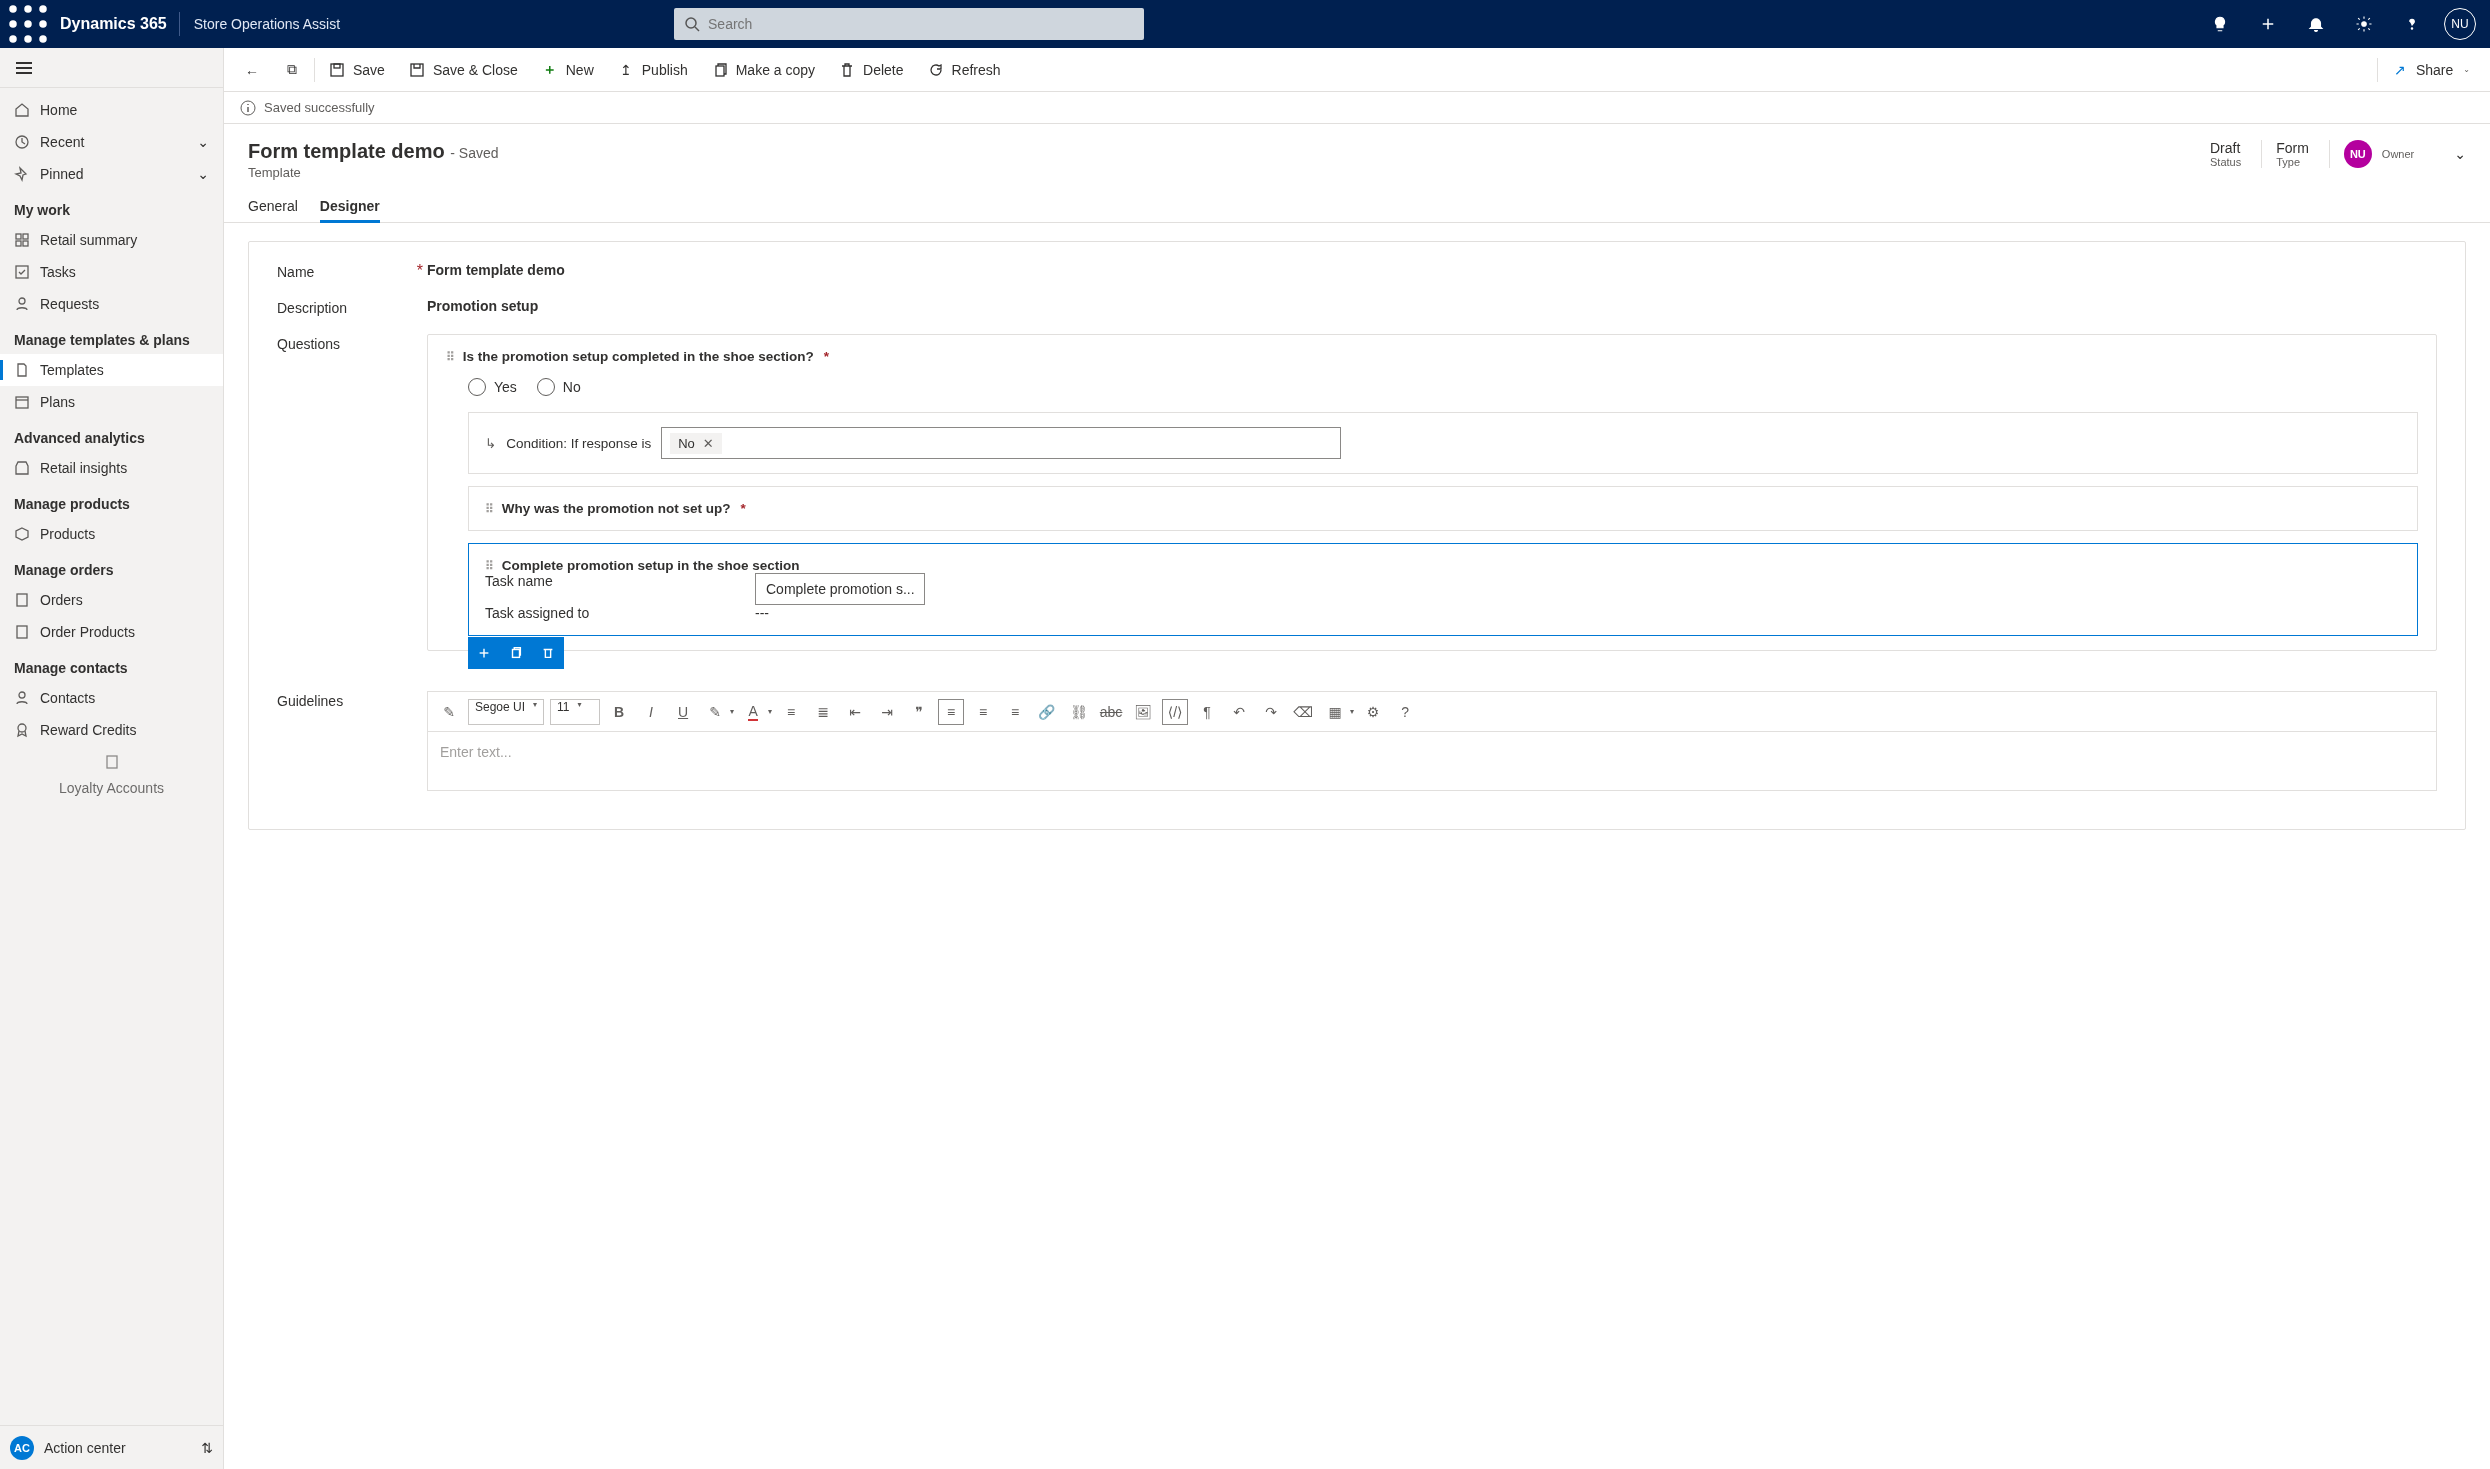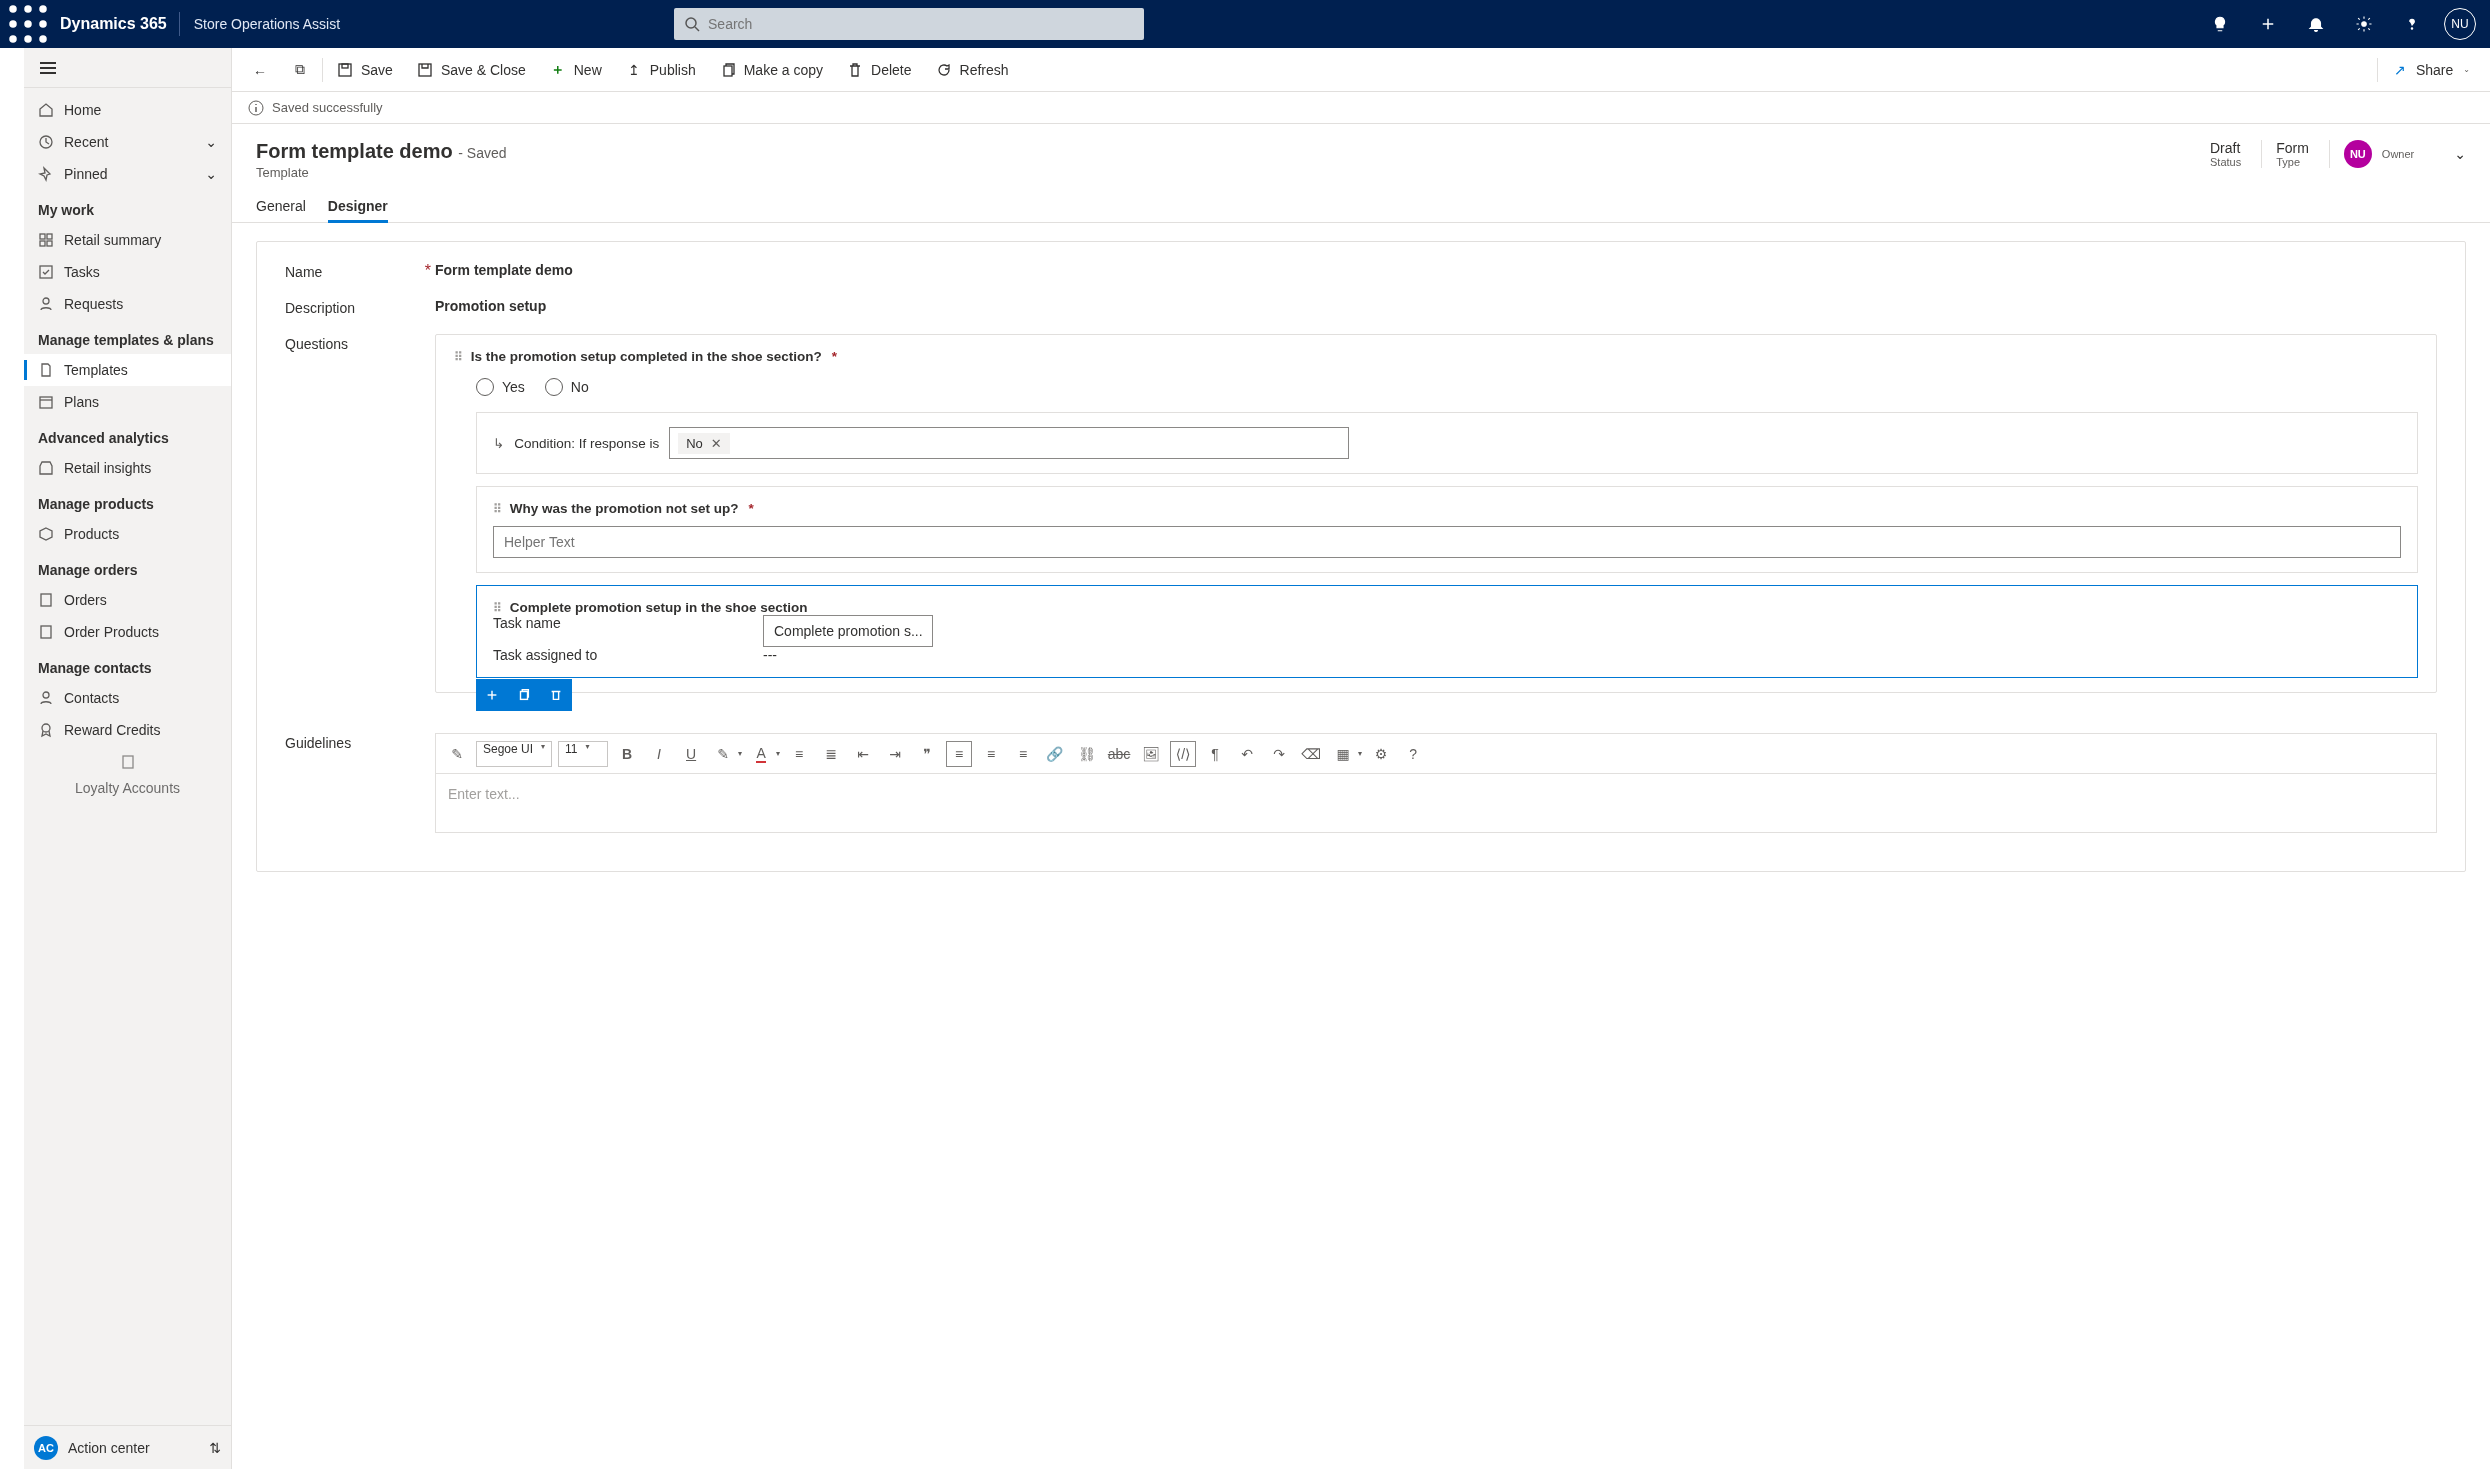--- a/index.html
+++ b/index.html
@@ -18,21 +18,21 @@
   .search-box input { border:none; background:transparent; flex:1; font-size:14px; outline:none; }
   .top-right { margin-left:auto; display:flex; align-items:center; gap:4px; }
   .top-icon { width:44px; height:48px; display:flex; align-items:center; justify-content:center; cursor:pointer; }
   .top-icon svg { width:18px; height:18px; fill:#fff; stroke:#fff; }
   .avatar-circle { width:32px; height:32px; border:1px solid #fff; border-radius:50%; display:flex; align-items:center; justify-content:center; font-size:12px; }
 
   
   .shell { display:flex; height:calc(100% - 48px); }
   
   
-  .sidebar { width:208px; background:#f3f2f1; border-right:1px solid #e1dfdd; display:flex; flex-direction:column; overflow:hidden; position:relative;margin-left:24px; }
+  .sidebar { width:224px; background:#f3f2f1; border-right:1px solid #e1dfdd; display:flex; flex-direction:column; overflow:hidden; position:relative; }
   .sidebar-top { height:40px; display:flex; align-items:center; padding:0 16px; border-bottom:1px solid #e1dfdd;}
   .hamburger { display:flex; flex-direction:column; gap:3px; cursor:pointer;}
   .hamburger div { width:16px; height:2px; background:#323130; }
   .nav-scroll { flex:1; overflow-y:auto; padding:6px 0 50px 0; }
   .nav-item { display:flex; align-items:center; padding:8px 14px; gap:10px; cursor:pointer; font-size:14px; color:#323130; position:relative; }
   .nav-item.selected { background:#fff; }
   .nav-item.selected::before { content:''; position:absolute; left:0; top:6px; bottom:6px; width:3px; background:#0078d4; }
   .nav-item .chev { margin-left:auto; }
   .nav-icon { width:16px; height:16px; display:flex; align-items:center; justify-content:center; color:#605e5c; }
   .nav-icon svg { width:16px; height:16px; fill:none; stroke:#605e5c; stroke-width:1.3; }
@@ -489,21 +489,20 @@
                       </span>
                   </div>
                 </div>
               </div>
               <div class="sub-question">
                 <div class="q-header">
                   <span class="drag-dots">⠿</span>
                   <span>Why was the promotion not set up?</span>
                   <span class="req-star">*</span>
                 </div>
-                <input class="helper-input" placeholder="Helper Text" style="">
               </div>
               <div class="task-block">
                 <div class="q-header">
                   <span class="drag-dots">⠿</span>
                   <span>Complete promotion setup in the shoe section</span>
                 </div>
                 <div class="task-row">
                   <div class="tl">Task name</div>
                   <div class="task-input">Complete promotion s...</div>
                 </div>

